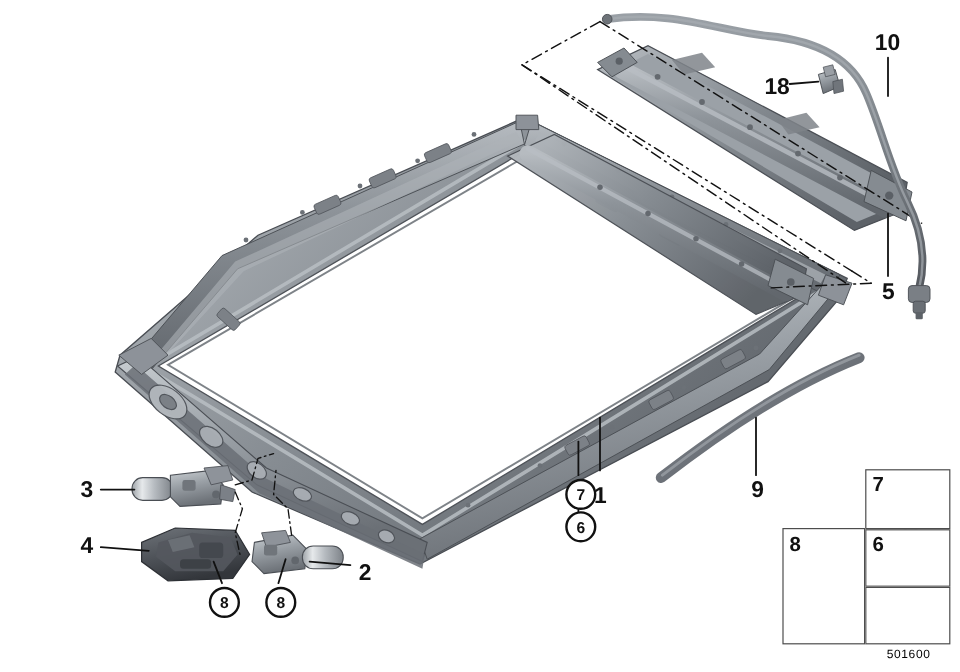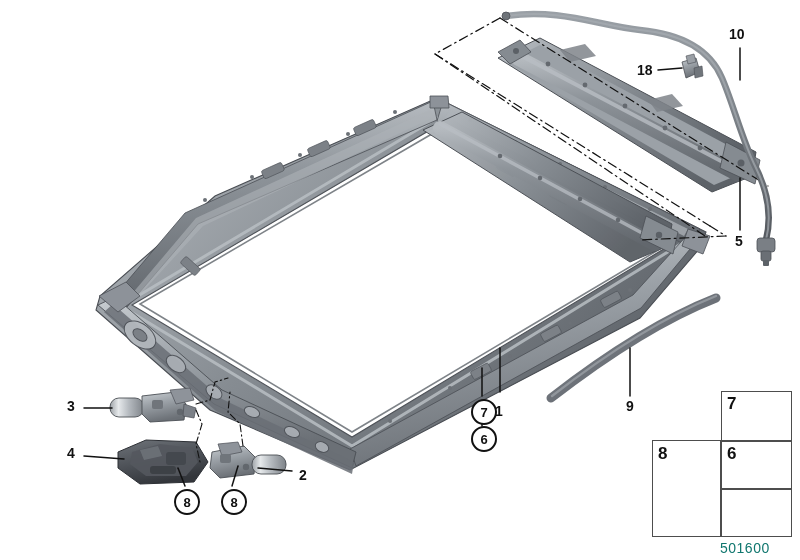--- a/index.html
+++ b/index.html
@@ -2,29 +2,29 @@
 <html><head>
 <meta charset="utf-8">
 <style>
   html,body{margin:0;padding:0;background:#ffffff;}
   body{width:800px;height:560px;position:relative;overflow:hidden;
        font-family:"Liberation Sans", sans-serif;}
   #stage{position:absolute;left:0;top:0;width:800px;height:560px;}
   svg#art{position:absolute;left:0;top:0;width:800px;height:560px;}
   .callout{position:absolute;font-weight:bold;color:#111;line-height:1;
            font-family:"Liberation Sans", sans-serif;}
-  .callout.num{font-size:14px;}
+  .callout.num{font-size:19px;}
   .circ{position:absolute;width:22px;height:22px;border:2px solid #111;
         border-radius:50%;background:#fff;display:flex;align-items:center;
         justify-content:center;font-weight:bold;font-size:13px;color:#111;
         font-family:"Liberation Sans", sans-serif;}
   .legend-cell{position:absolute;border:1.3px solid #4d4d4d;background:#fff;
         box-sizing:border-box;}
   .legend-num{position:absolute;font-weight:bold;font-size:17px;color:#111;}
-  .diagram-id{position:absolute;font-size:14px;color:#0f766e;letter-spacing:.5px;}
+  .diagram-id{position:absolute;font-size:10px;color:#000000;letter-spacing:.5px;margin-left:19px;}
 </style>
 </head>
 <body>
 
 <div id="stage">
 
   <svg id="art" viewBox="0 0 800 560">
     <defs>
       <linearGradient id="gMetal" x1="0" y1="0" x2="0.3" y2="1">
         <stop offset="0%" stop-color="#c9ced2"></stop>

